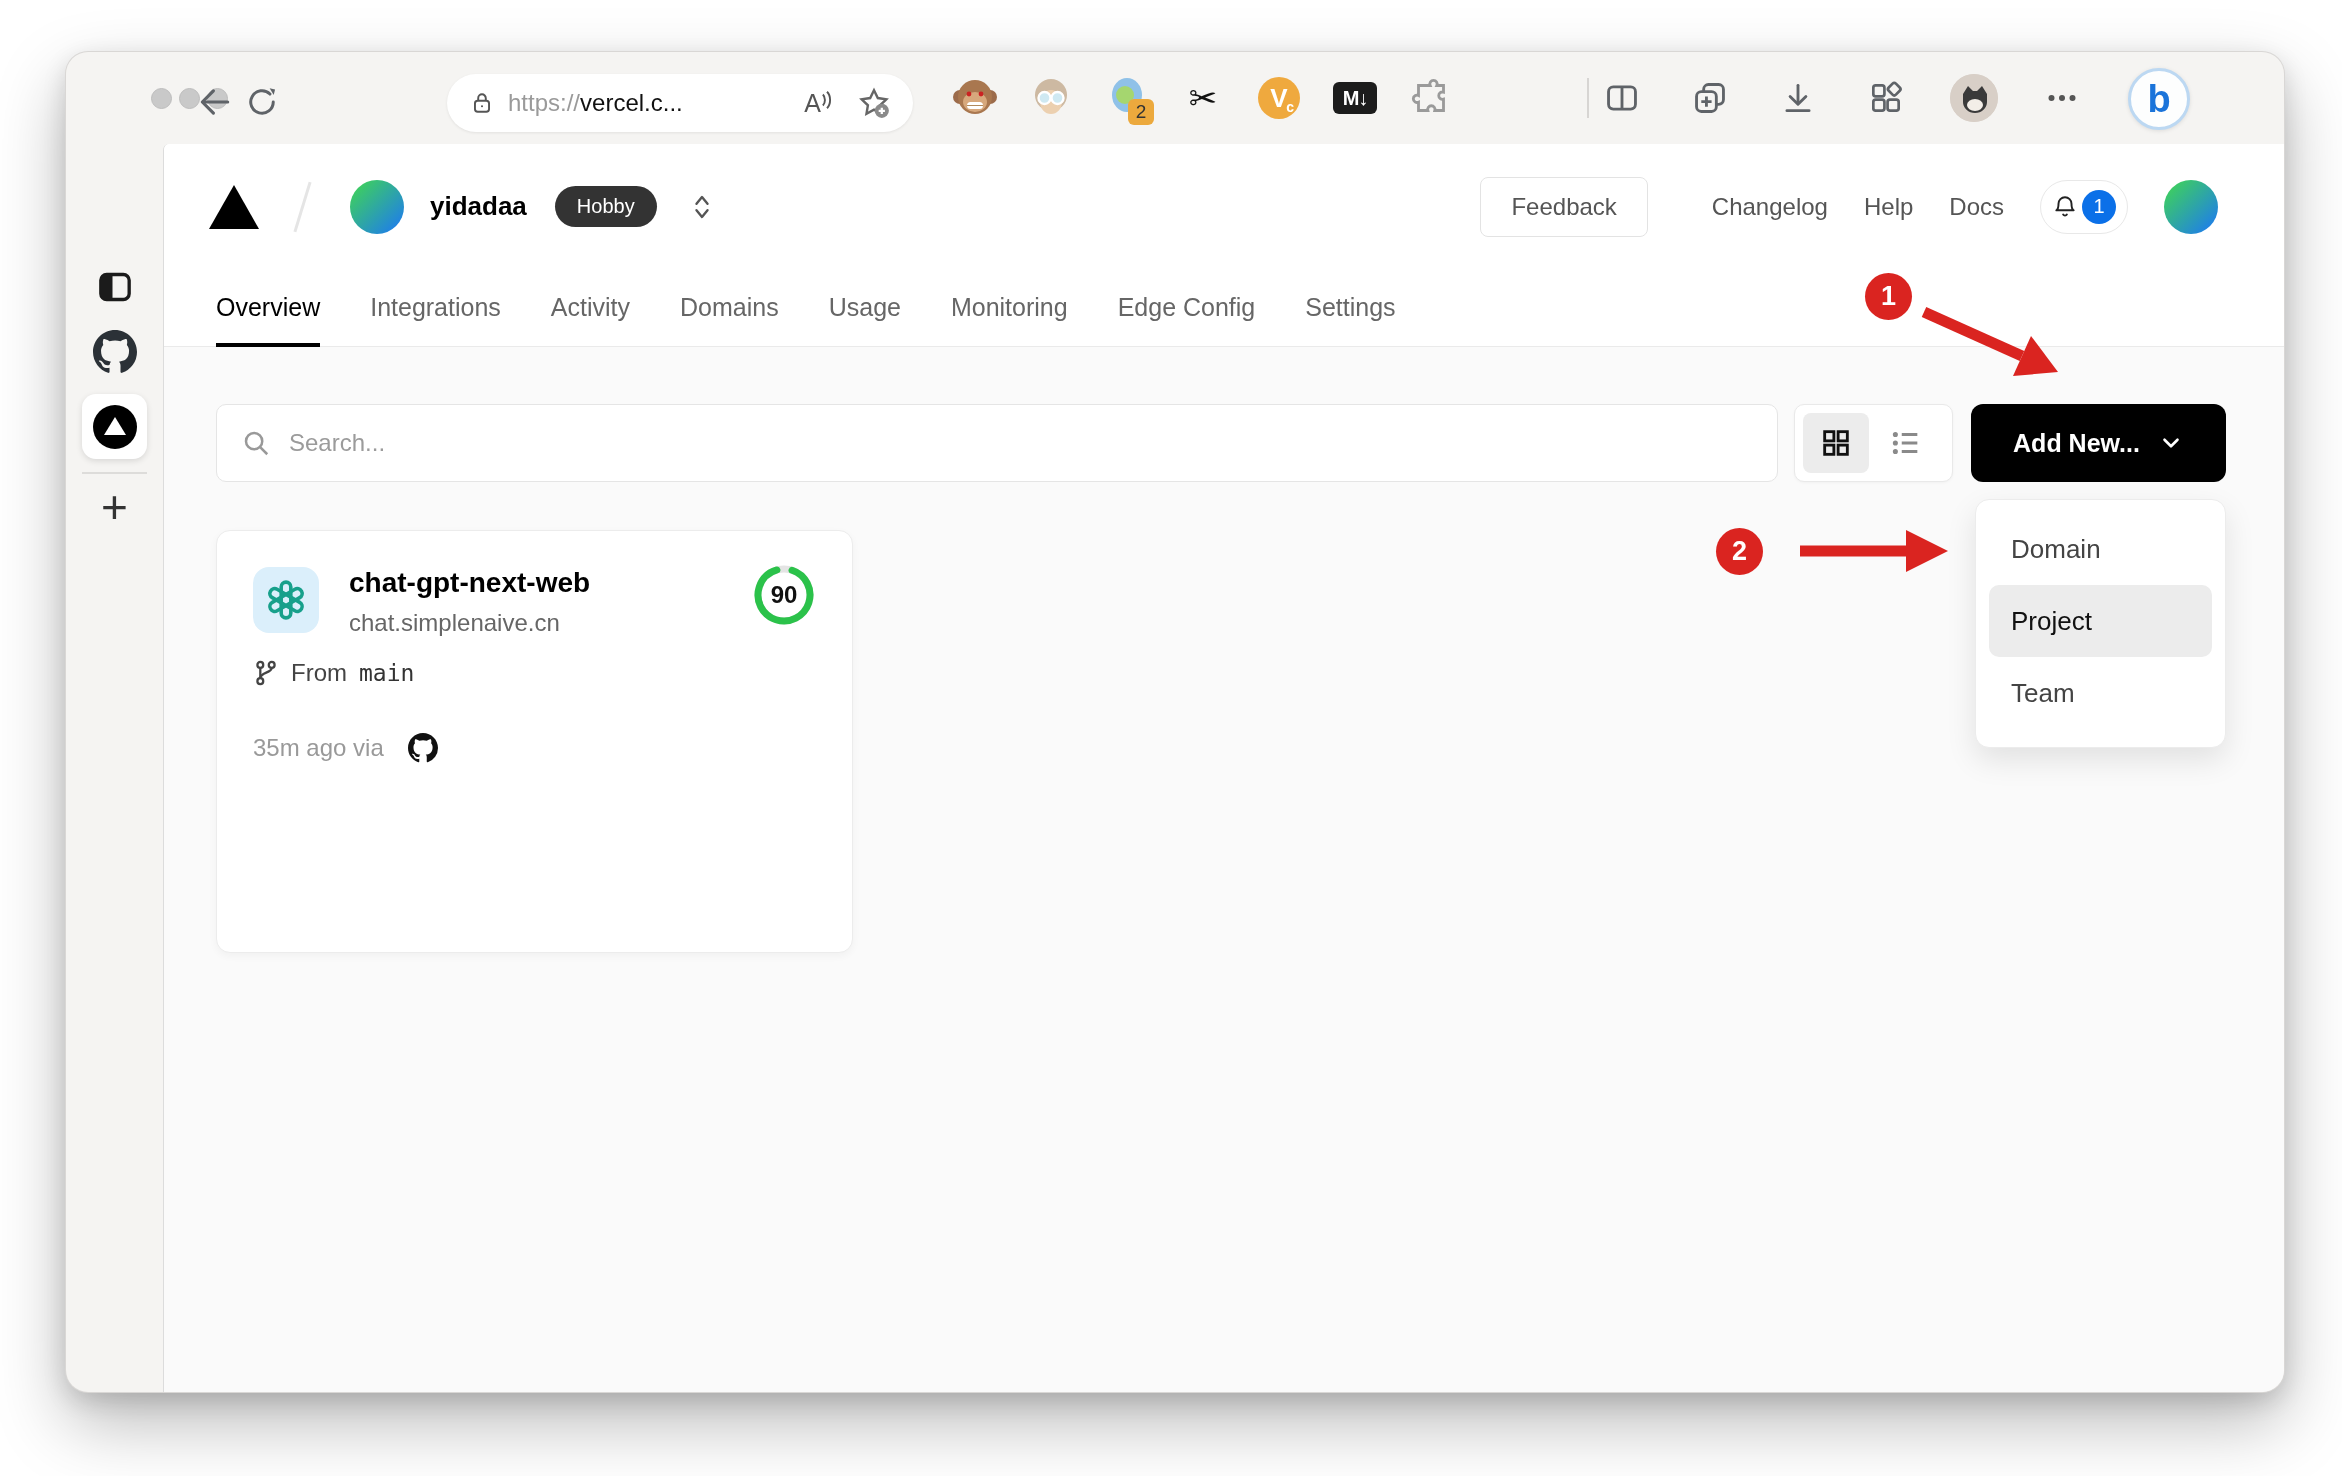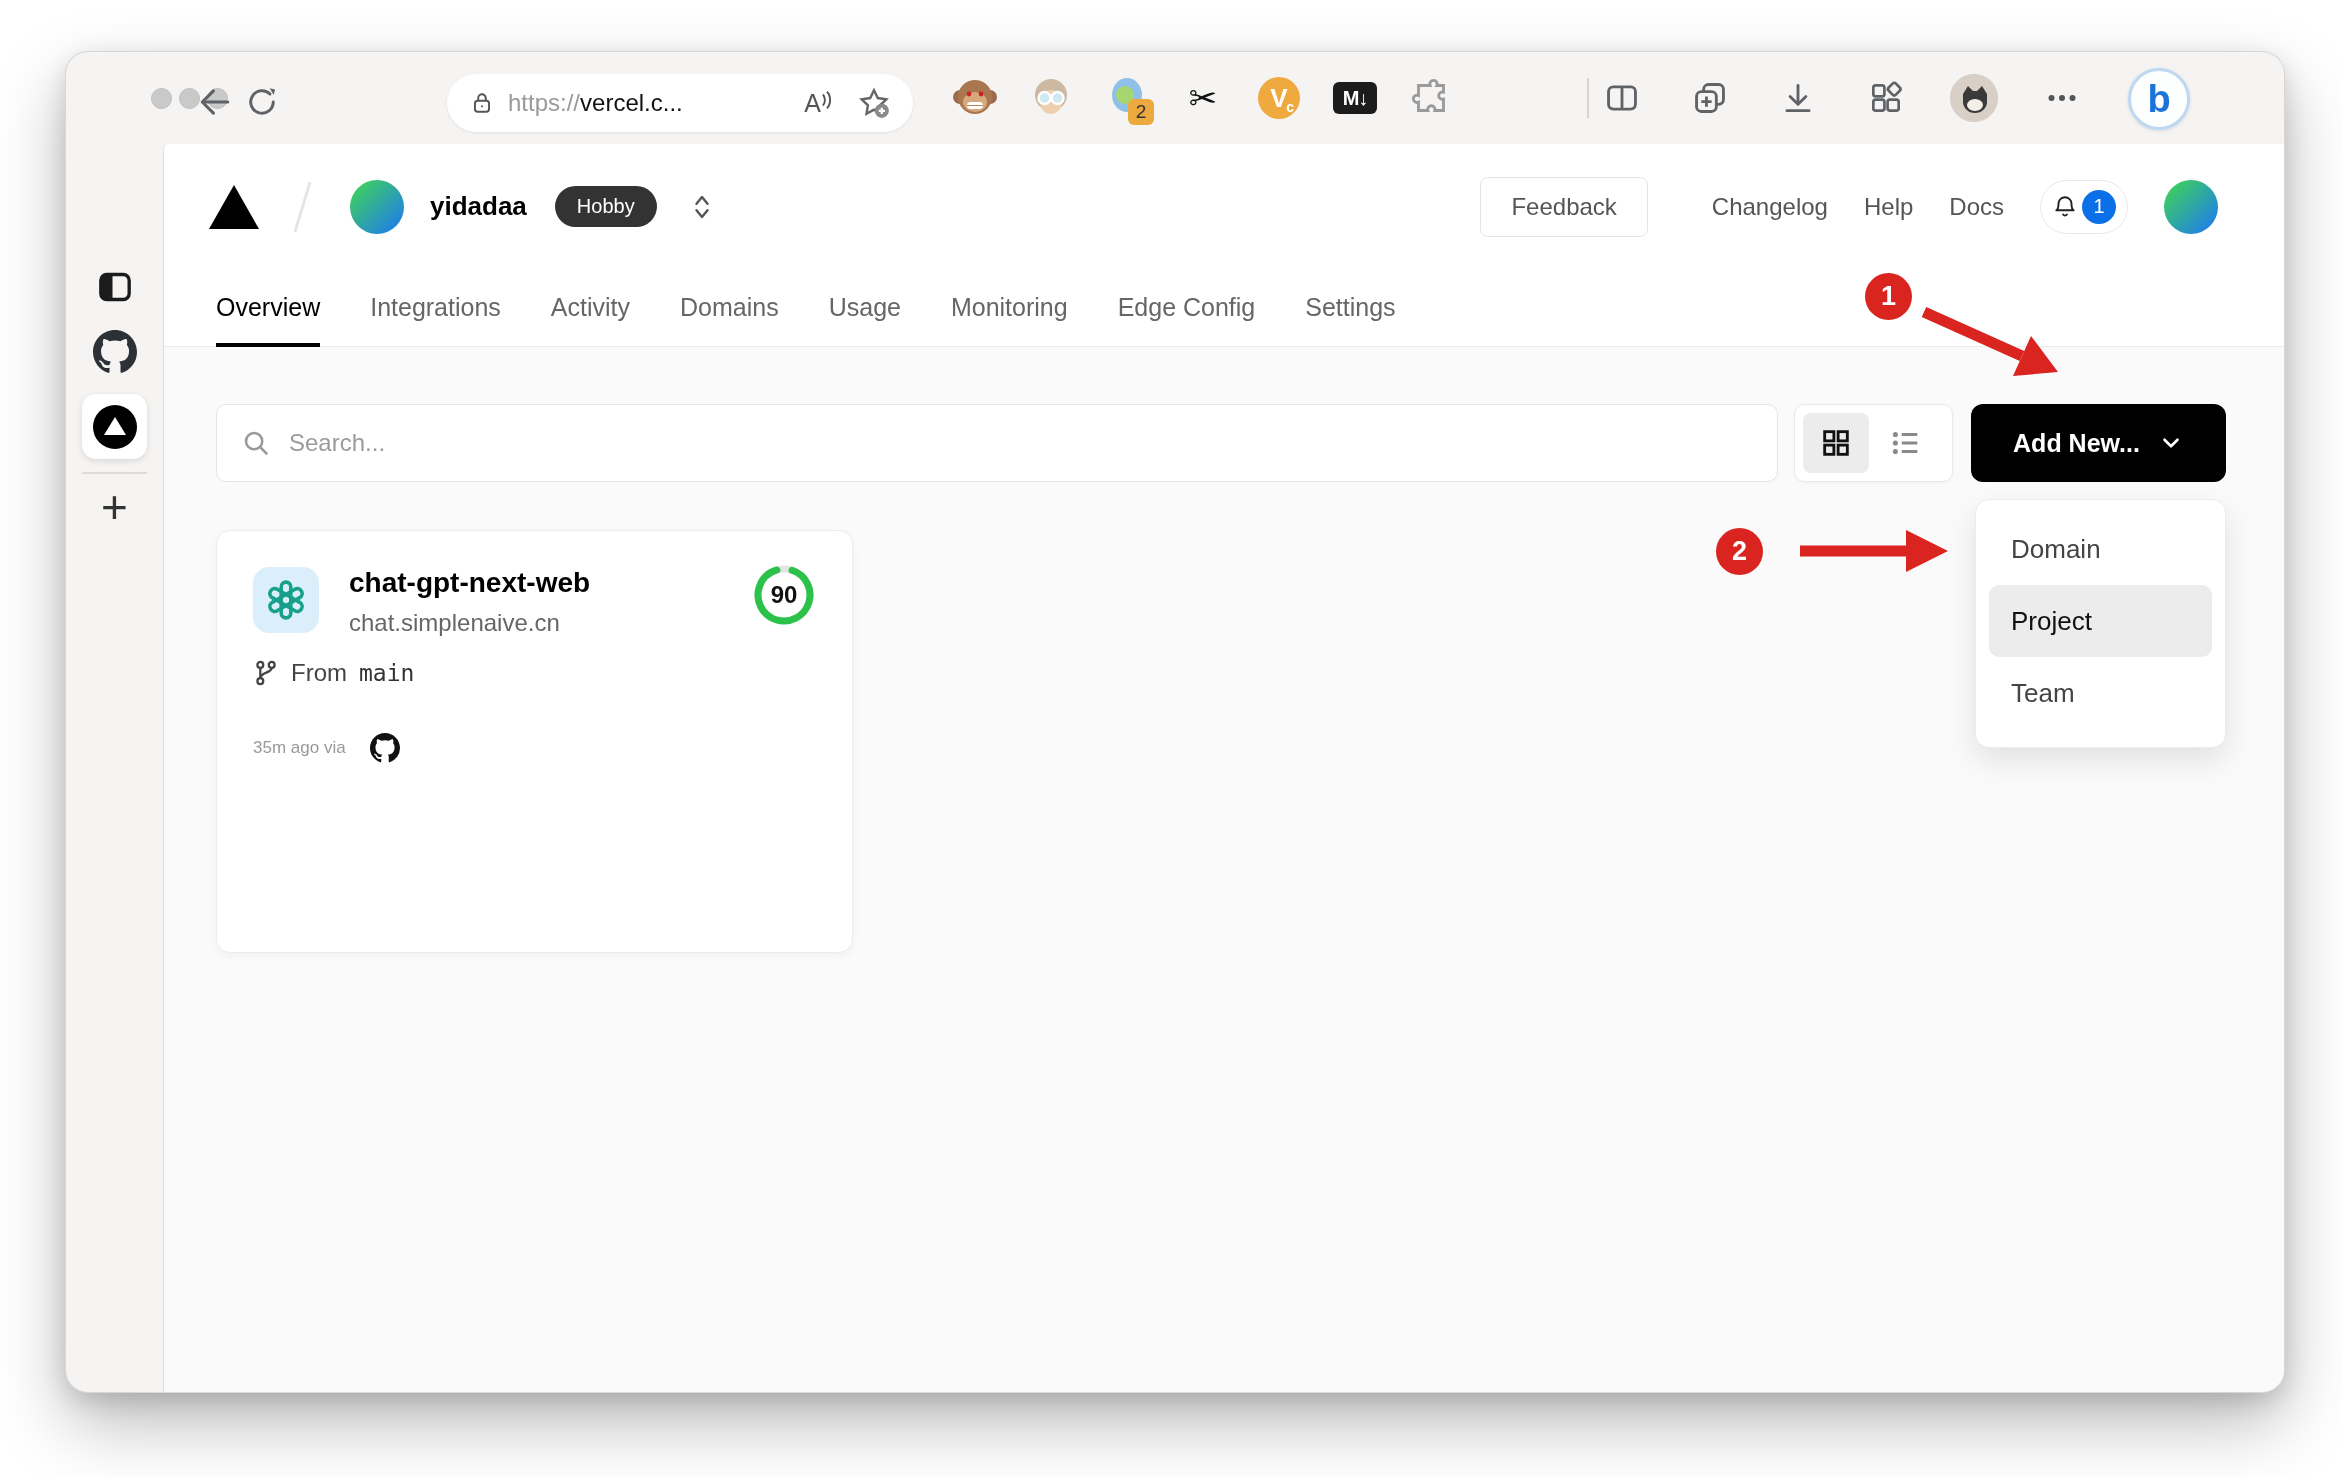--- a/index.html
+++ b/index.html
@@ -96,21 +96,21 @@
   .card-top { display:flex; align-items:flex-start; }
   .openai-sq { width:66px; height:66px; border-radius:16px; background:#dbeffb; display:flex; align-items:center; justify-content:center; }
   .card-titles { margin-left:30px; flex:1; }
   .proj-name { font-size:28px; font-weight:bold; color:#000000; }
   .proj-domain { font-size:24px; color:#666; margin-top:10px; }
   .score-ring { position:relative; width:64px; height:64px; margin-top:-4px; }
   .score-num { position:absolute; inset:0; display:flex; align-items:center; justify-content:center; font-size:24px; font-weight:600; color:#111; }
   .commit { margin-top:44px; font-size:24px; color:#444; line-height:1.55; width:570px; }
   .branch-row { margin-top:22px; display:flex; align-items:center; gap:12px; font-size:24px; color:#444; }
   .branch-name { font-family:"DejaVu Sans Mono", monospace; font-size:23px; color:#333; }
-  .card-footer { margin-top:46px; display:flex; align-items:center; gap:24px; font-size:17px; color:#999; }
+  .card-footer { margin-top:46px; display:flex; align-items:center; gap:24px; font-size:24px; color:#999; }
 
   
   .annot-svg { position:absolute; left:0; top:0; pointer-events:none; z-index:50; }
   .annot-circle { position:absolute; width:47px; height:47px; border-radius:50%; background:#da2420; color:#fff;
     font-size:27px; font-weight:bold; display:flex; align-items:center; justify-content:center; z-index:51; }
 </style>
 </head>
 <body>
 
 <div id="screen">

